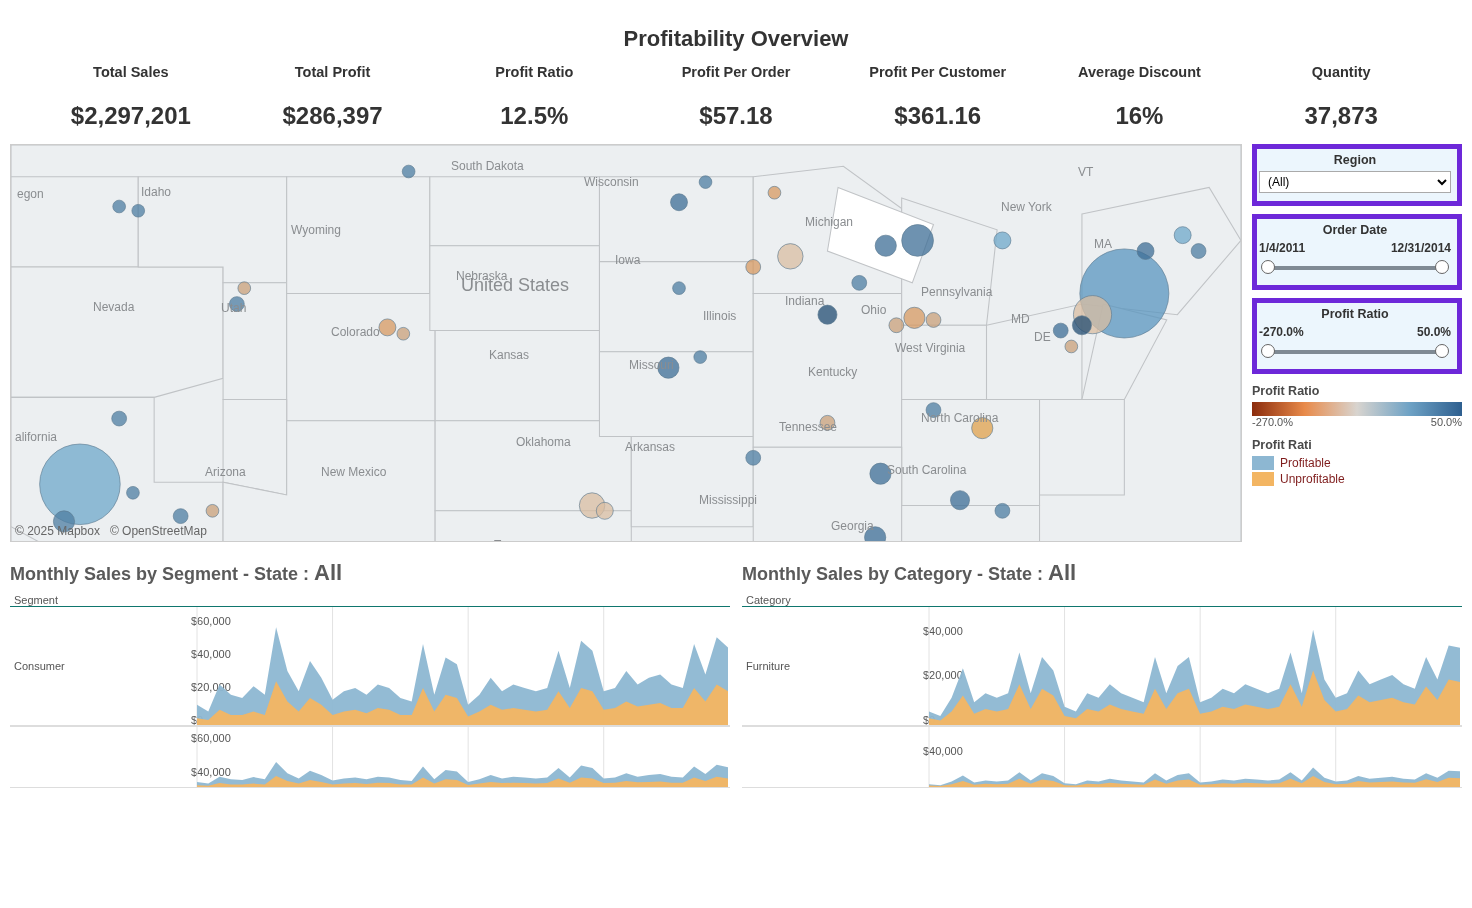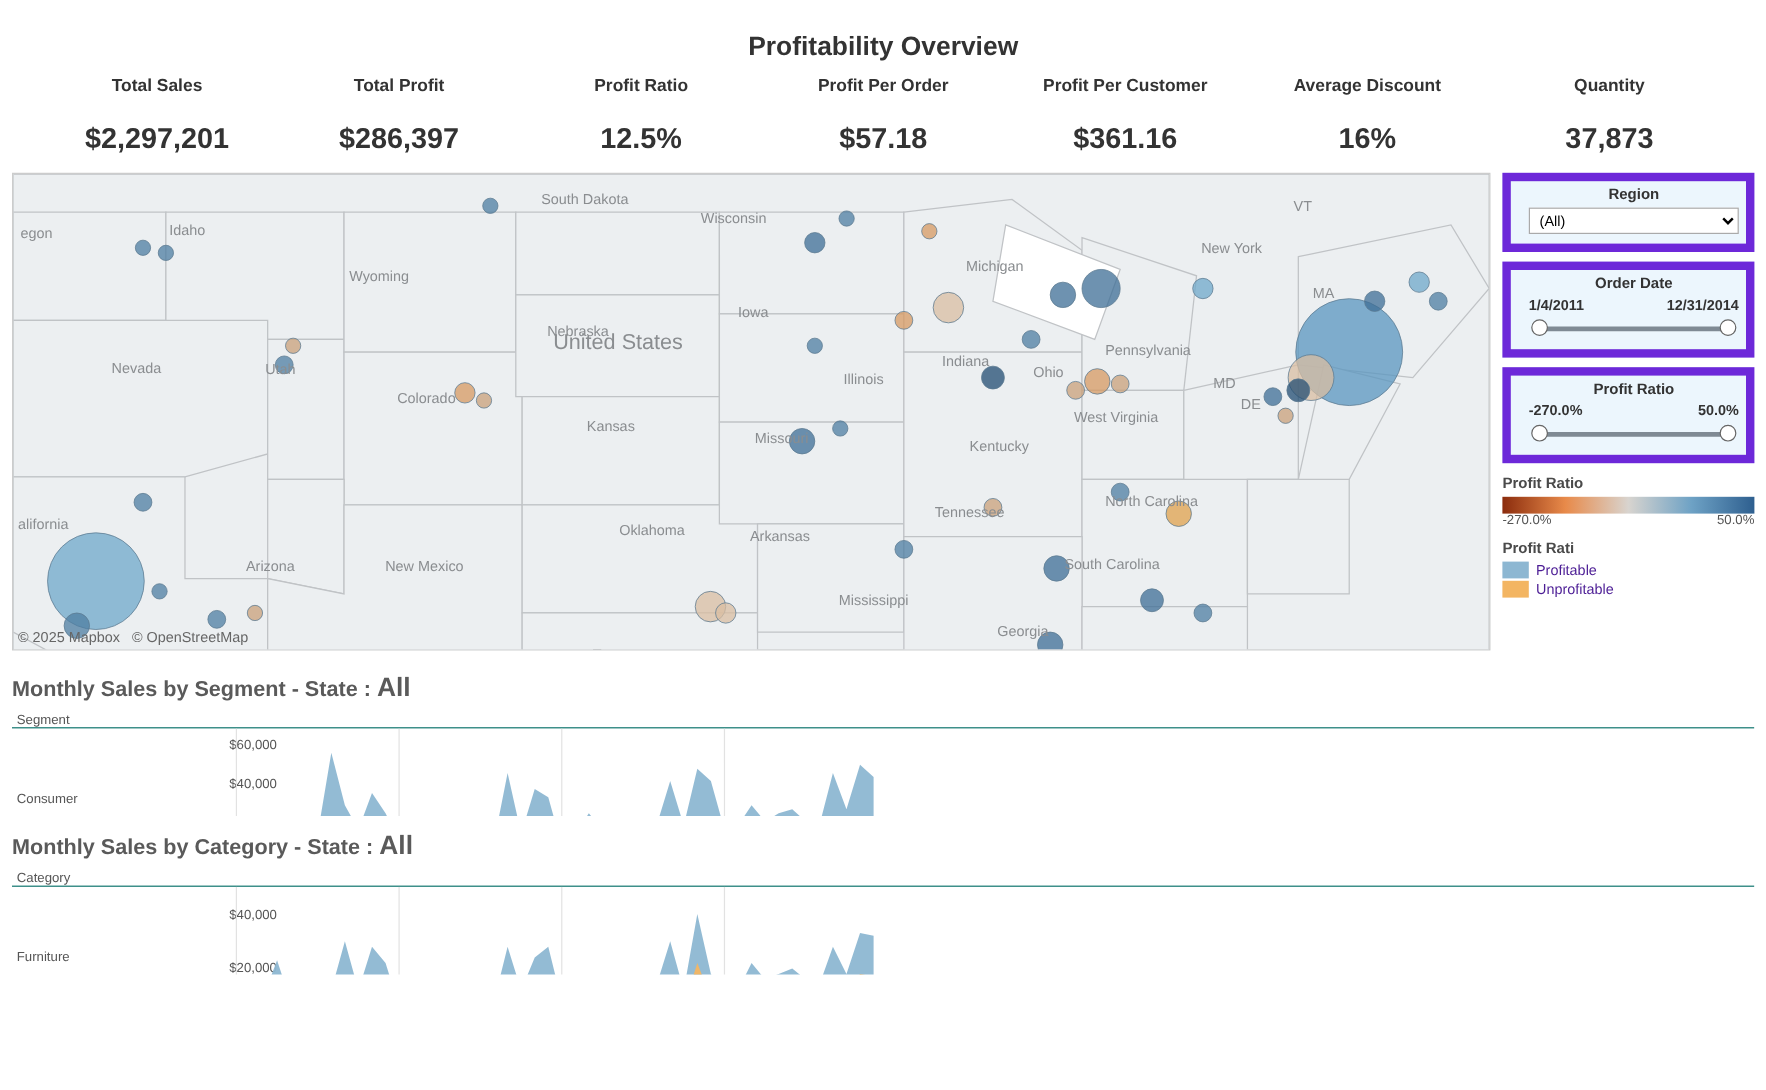--- a/index.html
+++ b/index.html
@@ -72,22 +72,22 @@
     color: #666;
   }
   .filters {
     width: 210px;
     display:flex;
     flex-direction:column;
     gap:8px;
   }
   .filter-card {
     background: #ecf6fd;
-    border: 7px solid #6d28d9;
-    padding: 4px 6px 8px 15px;
+    border: 5px solid #6d28d9;
+    padding: 4px 6px 8px 2px;
   }
   .filter-title {
     text-align: center;
     font-size: 12.5px;
     font-weight: bold;
     margin-bottom: 4px;
   }
   .filter-select {
     width: 100%;
     font-size: 12px;
@@ -137,33 +137,32 @@
   .gradient-labels {
     display:flex;
     justify-content:space-between;
     font-size:11px;
     color:#555;
   }
   .swatch-row {
     display:flex;
     gap:6px;
     font-size:12px;
-    color:#4c1d95;
+    color:#7f1d1d;
     margin-top:2px;
   }
   .swatch {
     width:22px; height:14px;
   }
 
   .charts {
     display:flex;
     padding: 18px 10px 0 10px;
     gap: 12px;
     height: 270px;
-    flex-direction: column;
   }
   .chart-col {
     flex:1;
     overflow:hidden;
   }
   .chart-title {
     font-size:18px;
     font-weight:bold;
     color:#5a5a5a;
     margin-bottom:4px;

